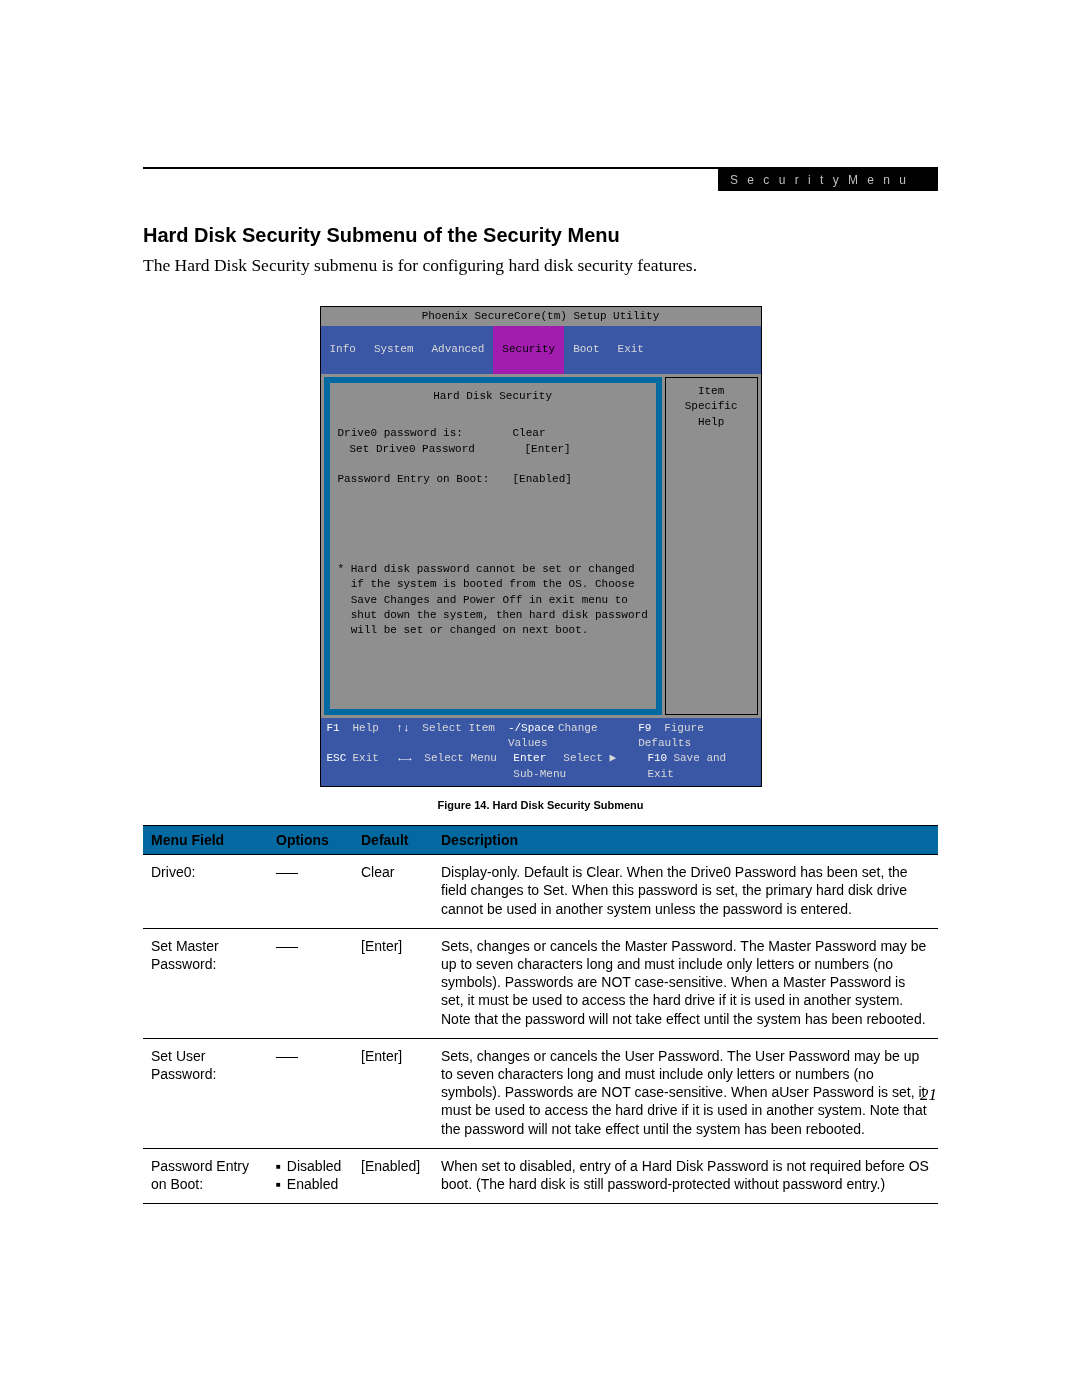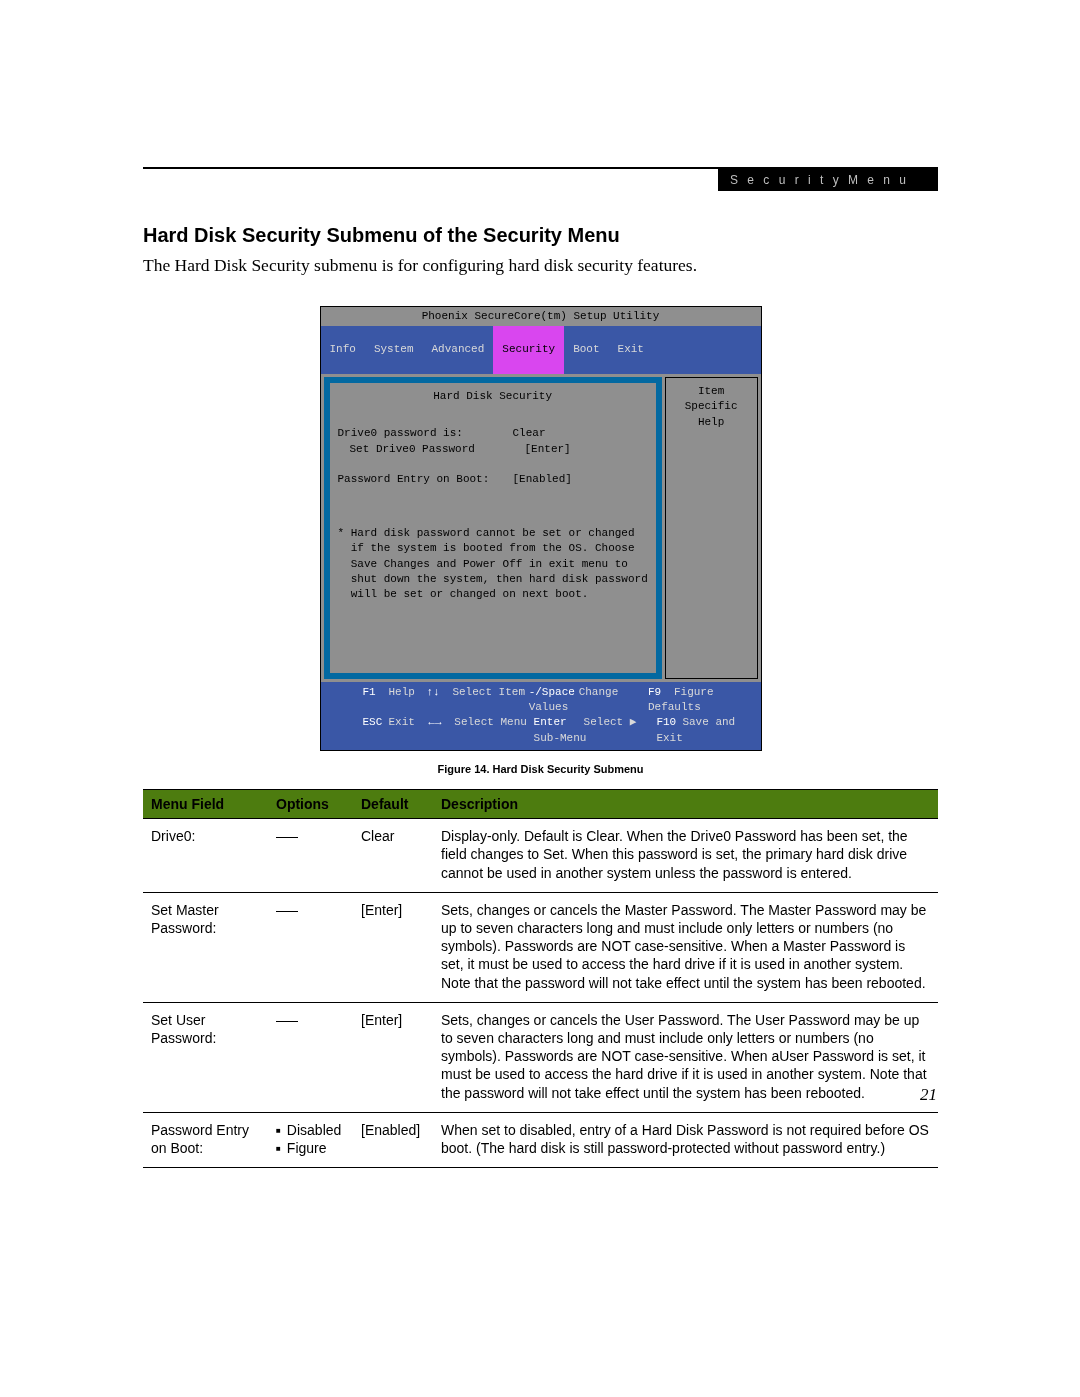--- a/index.html
+++ b/index.html
@@ -67,21 +67,21 @@
   }
   .bios-tabs {
     display: flex;
     background: #3a57a6;
     color: #d9d9d9;
   }
   .bios-tab {
     padding: 16px 9px;
   }
   .bios-tab.active {
-    background: #d946ef;
+    background: #a21caf;
     color: #000;
   }
   .bios-body {
     display: flex;
     background: #8f8f8f;
   }
   .bios-left {
     flex: 1;
     border: 6px solid #0369a1;
     margin: 3px;
@@ -96,27 +96,27 @@
     background: #8f8f8f;
   }
   .bios-section-title {
     text-align: center;
     margin-bottom: 22px;
   }
   .bios-right .bios-section-title { margin-bottom: 12px; }
   .bios-row { display: flex; }
   .bios-row .lab { width: 175px; }
   .bios-row .val { color: #000; }
-  .bios-note { margin-top: 38px; }
+  .bios-note { margin-top: 74px; }
   .bios-footer {
     background: #3a57a6;
     color: #d9d9d9;
     padding: 3px 6px 4px 6px;
   }
-  .bios-footer .row { display: flex; gap: 0; margin-left: 36px; }
+  .bios-footer .row { display: flex; gap: 0; }
   .bios-footer .keycap { color: #fff; min-width: 26px; display: inline-block; }
   .bios-footer .col1 { width: 75px; }
   .bios-footer .col2 { width: 120px; }
   .bios-footer .col3 { width: 140px; }
 
   .figcap {
     text-align: center;
     font-size: 11px;
     font-weight: 700;
     margin: 8px 0 14px 0;
@@ -129,21 +129,21 @@
     line-height: 1.35;
   }
 
   
   table.def {
     border-collapse: collapse;
     width: 100%;
     font-size: 14px;
   }
   table.def th {
-    background: #4d7c0f;
+    background: #0369a1;
     text-align: left;
     font-weight: 700;
     padding: 6px 8px;
     border-top: 1px solid #000;
     border-bottom: 1px solid #000;
   }
   table.def td {
     vertical-align: top;
     padding: 8px 8px 10px 8px;
     border-bottom: 1px solid #000;
@@ -280,21 +280,21 @@
             <td>Set User Password:</td>
             <td><span class="dash"></span></td>
             <td>[Enter]</td>
             <td>Sets, changes or cancels the User Password. The User Password may be up to seven characters long and must include only letters or numbers (no symbols). Passwords are NOT case-sensitive. When aUser Password is set, it must be used to access the hard drive if it is used in another system. Note that the password will not take effect until the system has been rebooted.</td>
           </tr>
           <tr>
             <td>Password Entry on Boot:</td>
             <td>
               <ul class="opt">
                 <li>Disabled</li>
-                <li>Figure</li>
+                <li>Enabled</li>
               </ul>
             </td>
             <td>[Enabled]</td>
             <td>When set to disabled, entry of a Hard Disk Password is not required before OS boot. (The hard disk is still password-protected without password entry.)</td>
           </tr>
         </tbody>
     </table>
   </div>
 </div>
 

